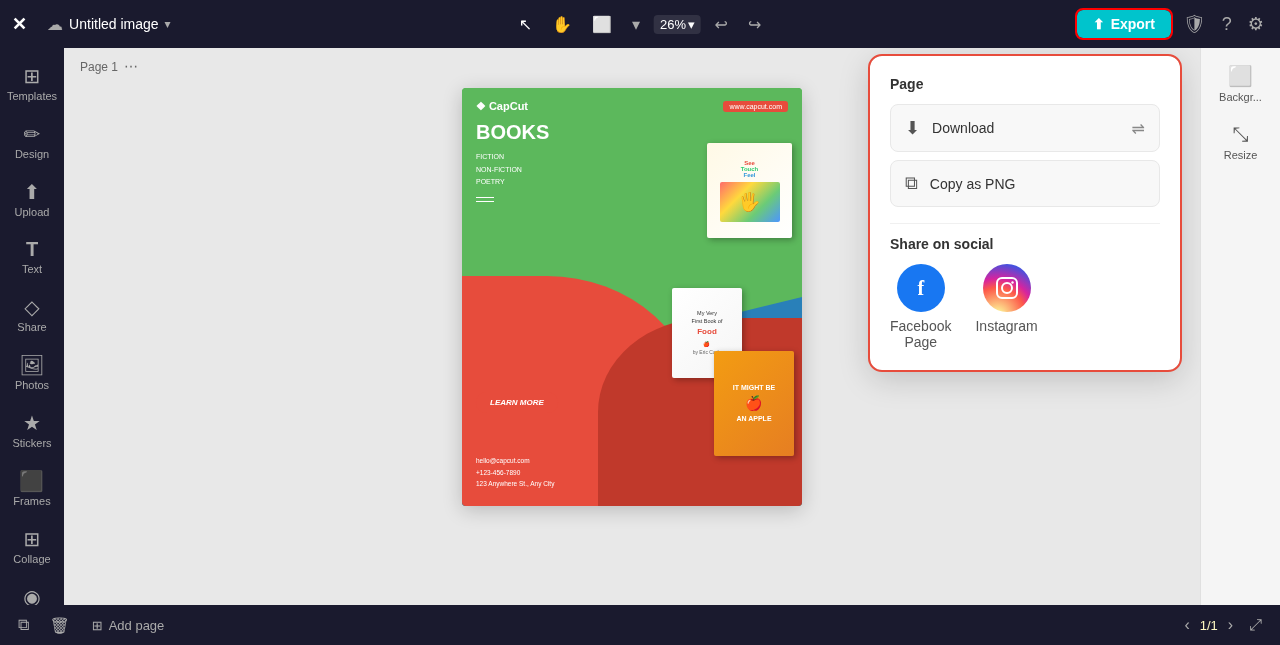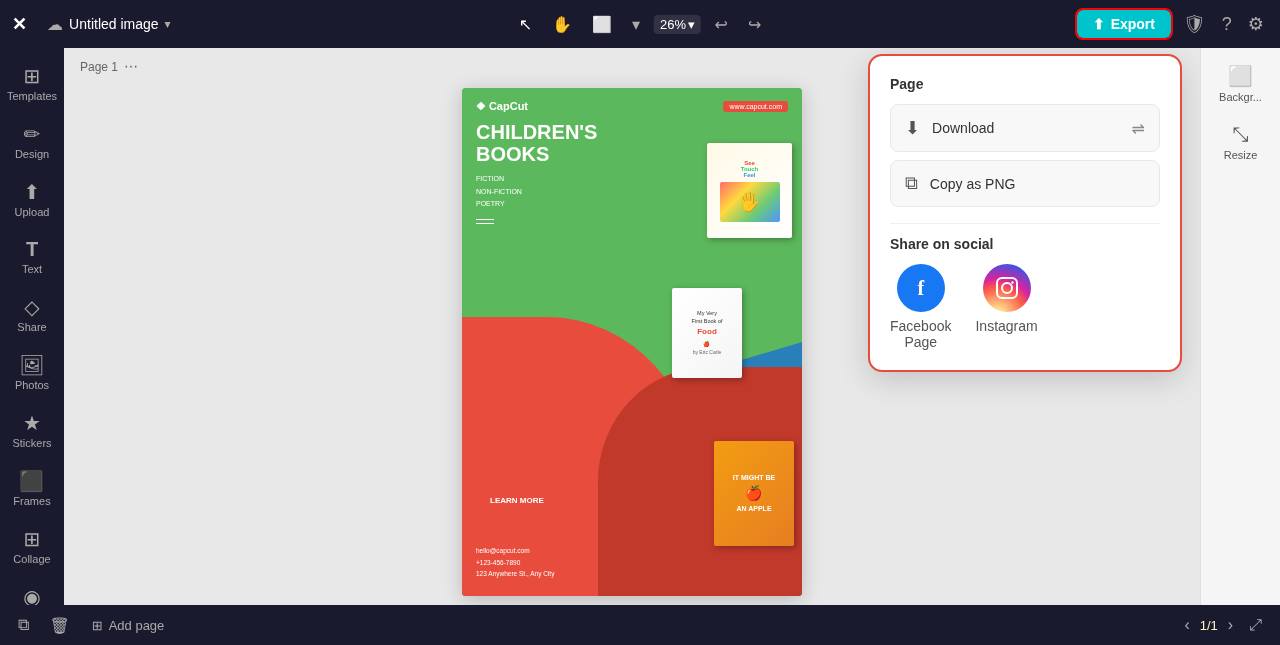--- a/index.html
+++ b/index.html
@@ -163,21 +163,21 @@
     }
     .canvas-content {
       display: flex;
       justify-content: center;
       align-items: flex-start;
       padding-top: 40px;
       height: 100%;
     }
     .canvas-image {
       width: 340px;
-      height: 508px;
+      height: 418px;
       border-radius: 4px;
       overflow: hidden;
       box-shadow: 0 4px 20px rgba(0,0,0,0.2);
       background: linear-gradient(135deg, #4caf50 0%, #4caf50 55%, #2196f3 55%, #2196f3 70%, #ff5722 70%);
       position: relative;
       flex-shrink: 0;
     }
 
     
     .export-panel {
@@ -442,21 +442,20 @@
           <div style="position:absolute;bottom:0;left:-5%;width:75%;height:55%;background:#e74c3c;border-radius:0 60% 0 0;"></div>
 
           <div style="position:absolute;bottom:0;right:-5%;width:65%;height:45%;background:#c0392b;border-radius:50% 0 0 0;"></div>
 
           <div style="position:absolute;top:12px;left:14px;right:14px;">
             <div style="display:flex;align-items:center;justify-content:space-between;">
               <span style="color:white;font-size:11px;font-weight:bold;">❖ CapCut</span>
               <span style="background:#e74c3c;color:white;font-size:7px;padding:2px 6px;border-radius:3px;">www.capcut.com</span>
             </div>
             <div style="color:white;font-size:20px;font-weight:900;line-height:1.1;margin-top:8px;">
-              <div>CHILDREN'S</div>
               <div>BOOKS</div>
             </div>
             <div style="color:white;font-size:7px;margin-top:8px;line-height:1.8;">
               <div>FICTION</div>
               <div>NON-FICTION</div>
               <div>POETRY</div>
             </div>
 
             <div style="margin-top:8px;">
               <div style="width:18px;height:1px;background:white;margin-bottom:3px;"></div>
@@ -484,21 +483,21 @@
           </div>
 
           <div style="position:absolute;bottom:50px;right:8px;width:80px;height:105px;background:linear-gradient(135deg,#f39c12,#e67e22);border-radius:2px;box-shadow:2px 2px 6px rgba(0,0,0,0.3);display:flex;align-items:center;justify-content:center;padding:4px;">
             <div style="font-size:5.5px;text-align:center;color:white;line-height:1.5;">
               <div style="font-size:7px;font-weight:bold;">IT MIGHT BE</div>
               <div style="font-size:14px;">🍎</div>
               <div style="font-size:7px;font-weight:bold;">AN APPLE</div>
             </div>
           </div>
 
-          <div style="position:absolute;bottom:85px;left:14px;">
+          <div style="position:absolute;bottom:93px;left:14px;font-style:italic;">
             <div style="background:#e74c3c;color:white;font-size:8px;font-weight:bold;padding:6px 14px;border-radius:20px;display:inline-block;">LEARN MORE</div>
           </div>
 
           <div style="position:absolute;bottom:16px;left:14px;color:white;font-size:6.5px;line-height:1.8;">
             <div>hello@capcut.com</div>
             <div>+123-456-7890</div>
             <div>123 Anywhere St., Any City</div>
           </div>
         </div>
       </div>

